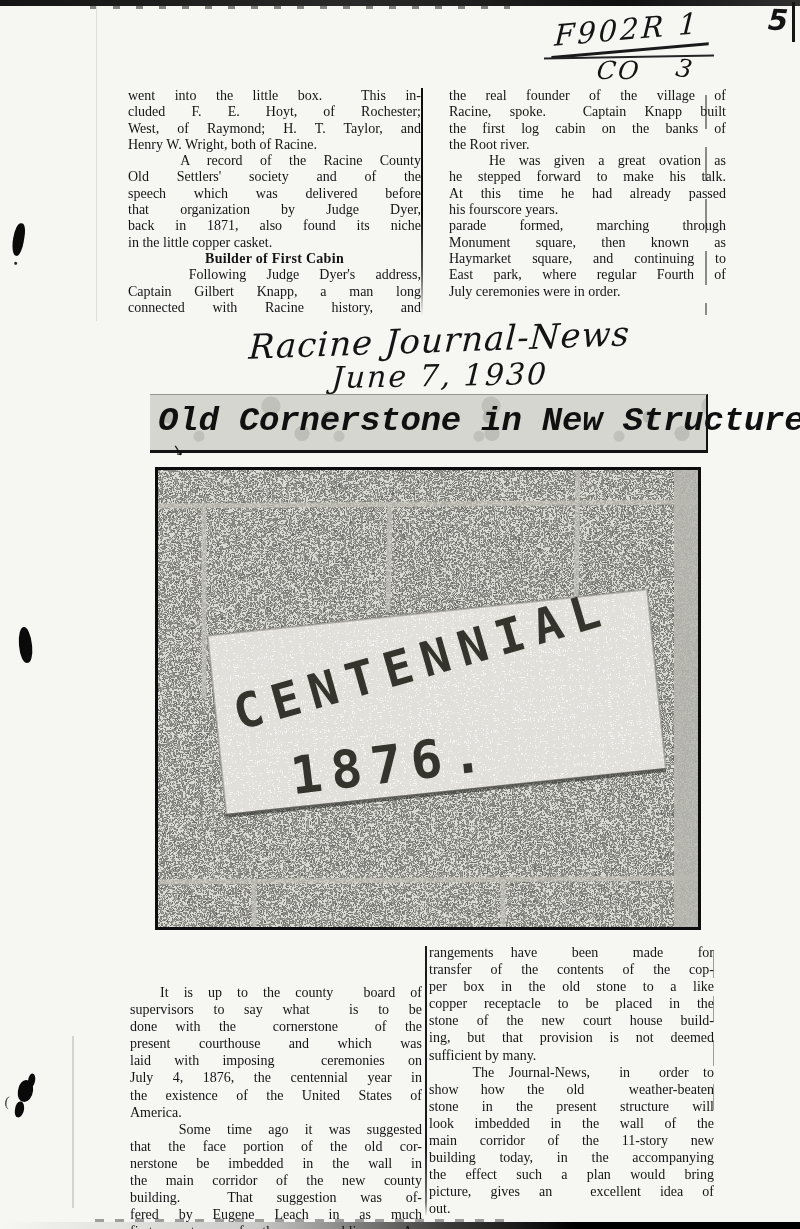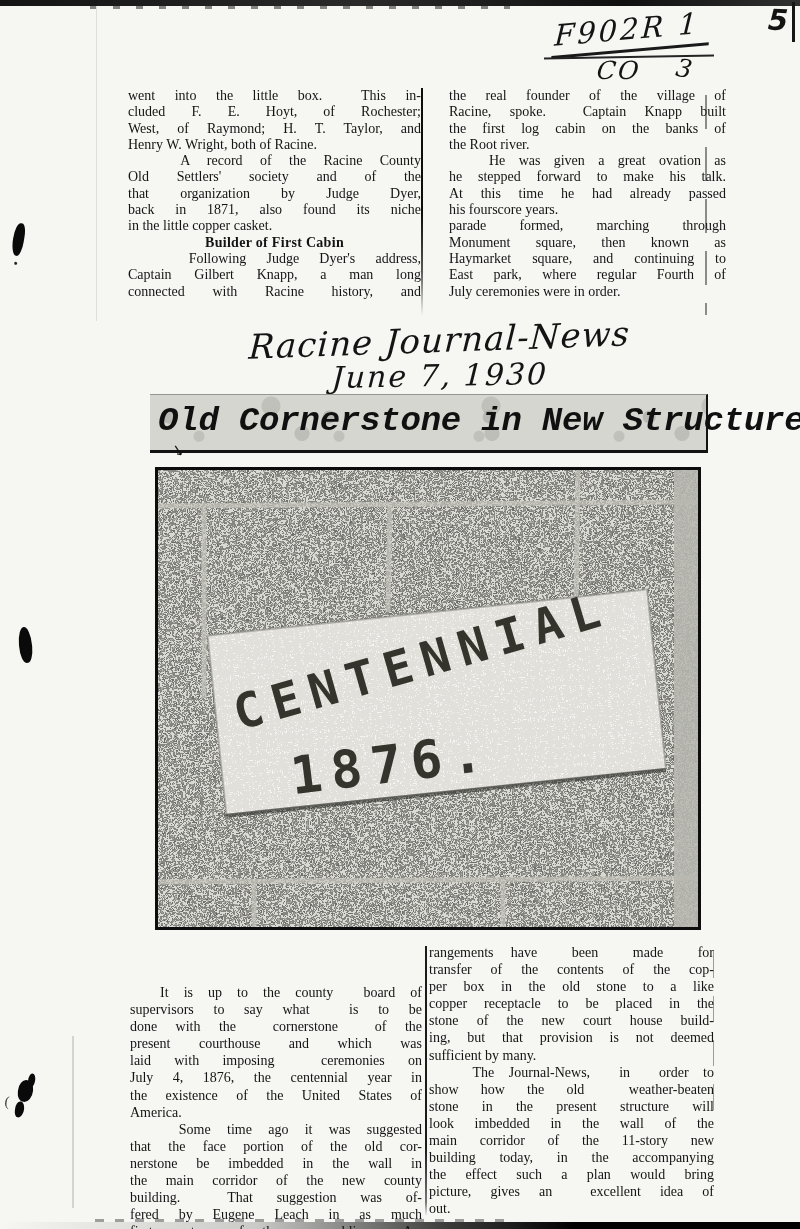--- a/index.html
+++ b/index.html
@@ -102,20 +102,21 @@
   <div class="code2 hand">CO</div>
   <div class="code3 hand">3</div>
 
   <div class="col clip-top-left">
       <div class="line">went into the little box.&nbsp; This in-</div>
       <div class="line">cluded F. E. Hoyt, of Rochester;</div>
       <div class="line">West, of Raymond; H. T. Taylor, and</div>
       <div class="line last">Henry W. Wright, both of Racine.</div>
       <div class="line">&nbsp;&nbsp;&nbsp;A record of the Racine County</div>
       <div class="line">Old Settlers' society and of the</div>
+      <div class="line">speech which was delivered before</div>
       <div class="line">that organization by Judge Dyer,</div>
       <div class="line">back in 1871, also found its niche</div>
       <div class="line last">in the little copper casket.</div>
       <div class="line head">Builder of First Cabin</div>
       <div class="line">&nbsp;&nbsp;&nbsp;Following Judge Dyer's address,</div>
       <div class="line">Captain Gilbert Knapp, a man long</div>
       <div class="line">connected with Racine history, and</div>
     </div>
   <div class="divider-top"></div>
   <div class="col clip-top-right">

